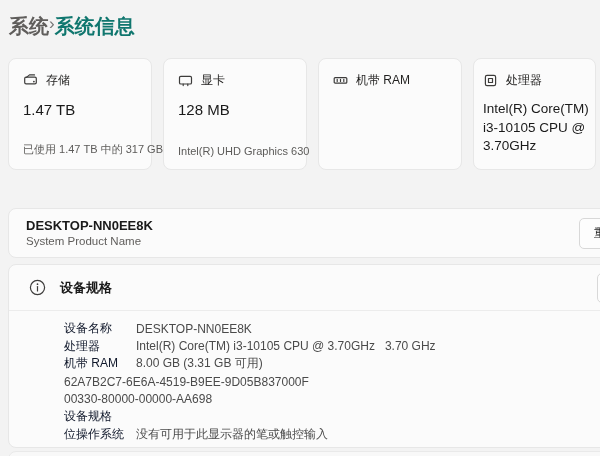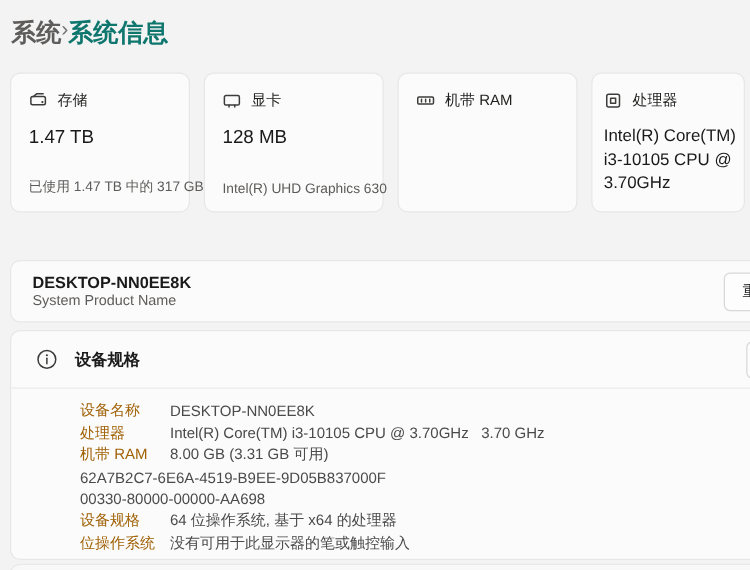--- a/index.html
+++ b/index.html
@@ -79,21 +79,21 @@
     position:relative;
     height:46px;
     display:flex; align-items:center; gap:14px;
     padding-left:20px;
     border-bottom:1px solid #ececec;
   }
   .spec-title { font-size:13px; color:#1b1b1b;font-weight:bold; }
   .copy-btn { left:588px; top:8px; height:30px; }
   .spec-table { padding:9px 0 0 55px; }
   .spec-row { display:flex; align-items:center; height:17.6px; font-size:12px; }
-  .spec-label { width:72px; flex:0 0 72px; color:#a16207; white-space:nowrap; }
+  .spec-label { width:72px; flex:0 0 72px; color:#0f172a; white-space:nowrap; }
   .spec-value { color:#4a4a4a; white-space:pre; }
 
   
   .next-card {
     top:451px; height:24px;
     background:#f8f8f8;
     border-color:#e9e9e9;
   }
 
   .icon-stroke { stroke:#3d3c3b; fill:none; stroke-width:1.2; stroke-linecap:round; stroke-linejoin:round; }
@@ -197,21 +197,20 @@
       <span class="spec-value">8.00 GB (3.31 GB 可用)</span>
     </div>
     <div class="spec-row">
       <span class="spec-value">62A7B2C7-6E6A-4519-B9EE-9D05B837000F</span>
     </div>
     <div class="spec-row">
       <span class="spec-value">00330-80000-00000-AA698</span>
     </div>
     <div class="spec-row">
       <span class="spec-label">设备规格</span>
-      <span class="spec-value">64 位操作系统, 基于 x64 的处理器</span>
     </div>
     <div class="spec-row">
       <span class="spec-label">位操作系统</span>
       <span class="spec-value">没有可用于此显示器的笔或触控输入</span>
     </div>
   </div>
 </div>
 
 <div class="wide-card next-card"></div>
 

